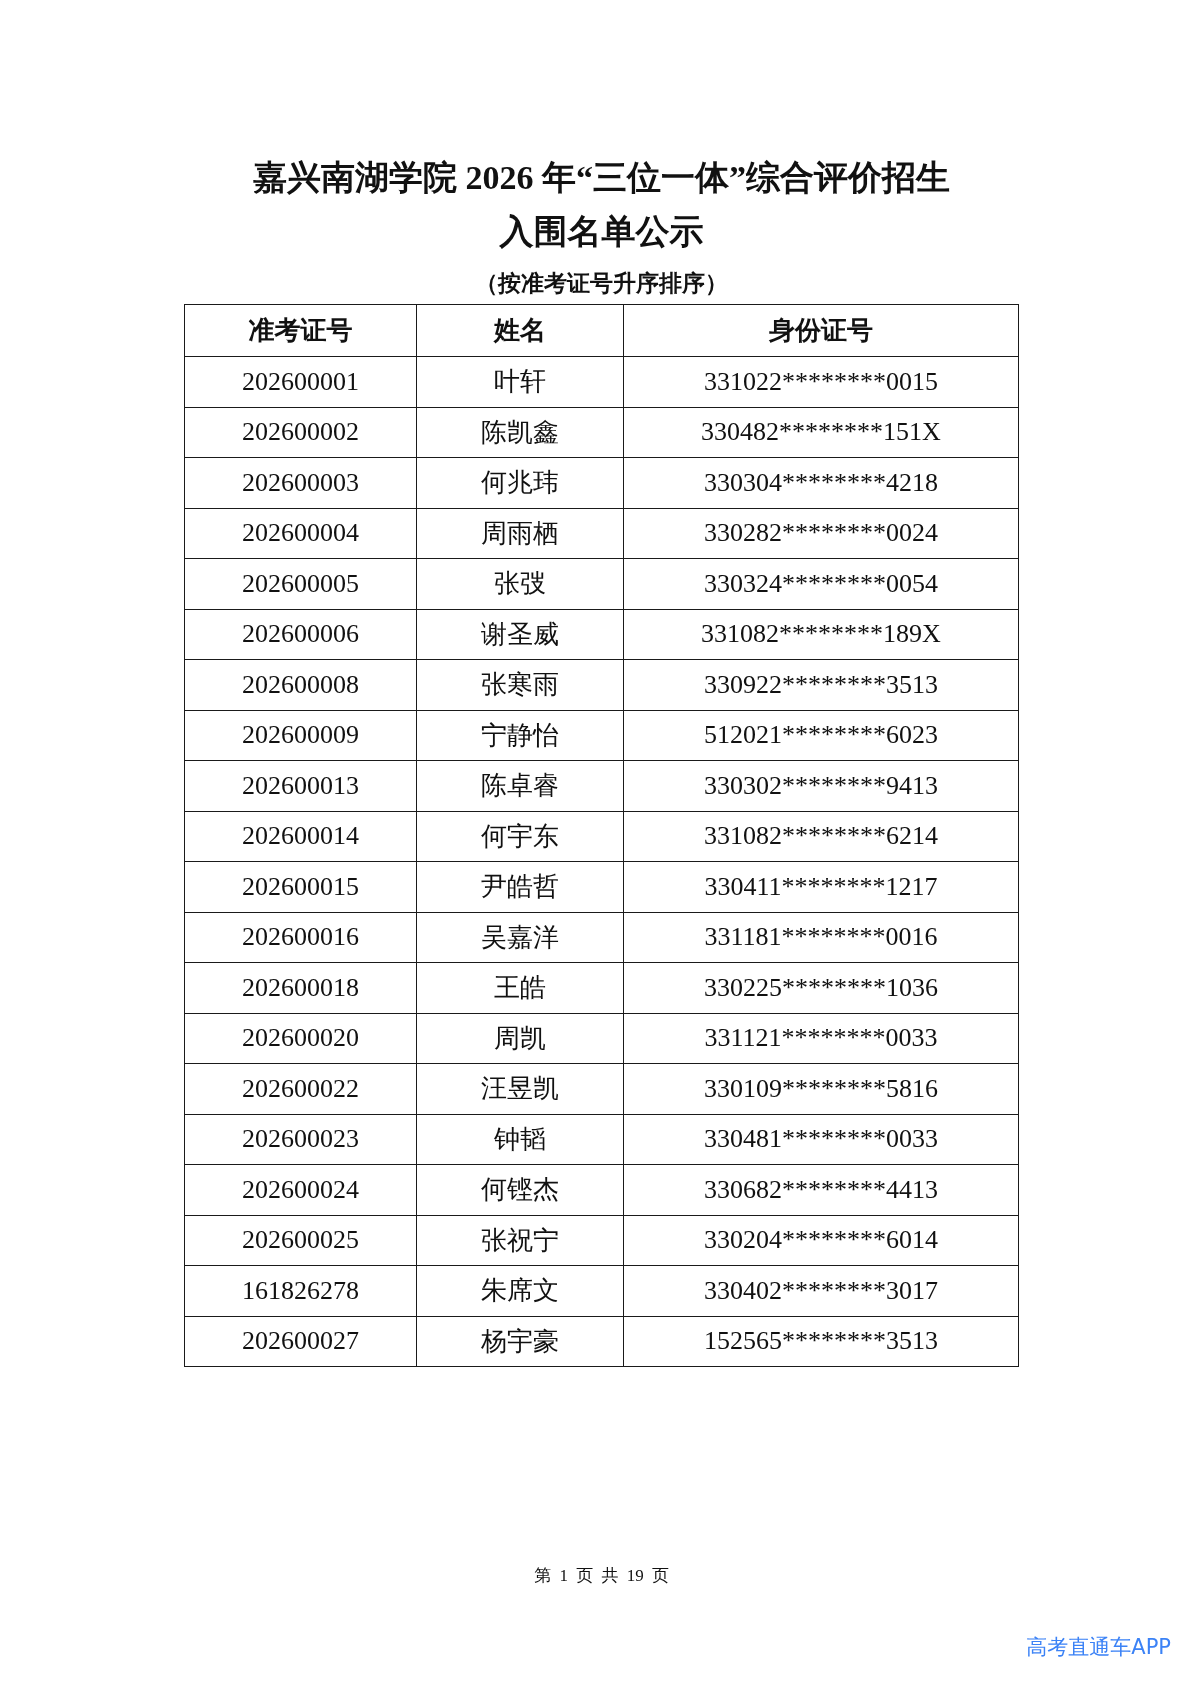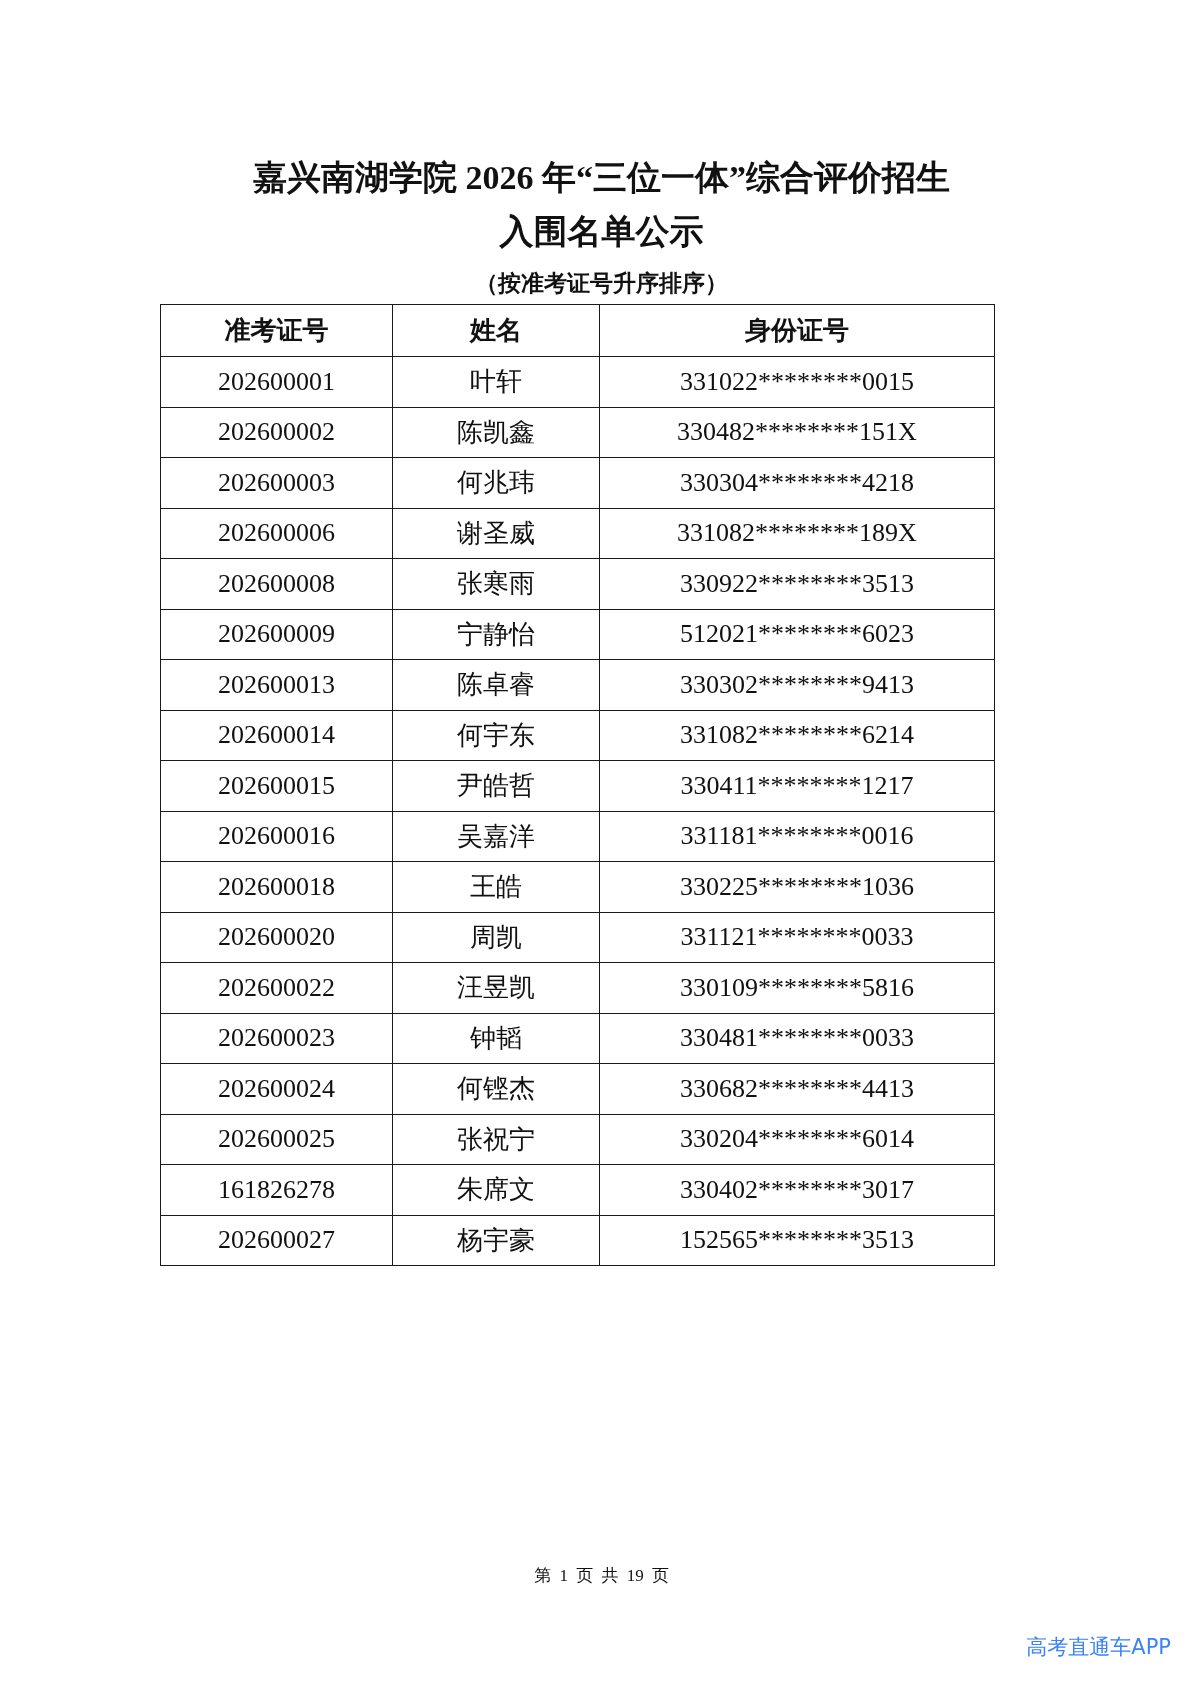--- a/index.html
+++ b/index.html
@@ -44,21 +44,21 @@
       width: 1191px;
       top: 268px;
       text-align: center;
       font-size: 23px;
       font-weight: bold;
       line-height: 32px;
       transform: translateX(6px);
     }
     table.roster {
       position: absolute;
-      left: 160px;
+      left: 184px;
       top: 304px;
       width: 834px;
       border-collapse: collapse;
       table-layout: fixed;
     }
     table.roster th, table.roster td {
       border: 1.5px solid #1a1a1a;
       text-align: center;
       padding: 0;
       height: 49.5px;
@@ -134,20 +134,30 @@
         <td class="id-cell">202600002</td>
         <td class="name-cell">陈凯鑫</td>
         <td class="id-cell">330482********151X</td>
       </tr>
     <tr>
         <td class="id-cell">202600003</td>
         <td class="name-cell">何兆玮</td>
         <td class="id-cell">330304********4218</td>
       </tr>
     <tr>
+        <td class="id-cell">202600004</td>
+        <td class="name-cell">周雨栖</td>
+        <td class="id-cell">330282********0024</td>
+      </tr>
+    <tr>
+        <td class="id-cell">202600005</td>
+        <td class="name-cell">张弢</td>
+        <td class="id-cell">330324********0054</td>
+      </tr>
+    <tr>
         <td class="id-cell">202600006</td>
         <td class="name-cell">谢圣威</td>
         <td class="id-cell">331082********189X</td>
       </tr>
     <tr>
         <td class="id-cell">202600008</td>
         <td class="name-cell">张寒雨</td>
         <td class="id-cell">330922********3513</td>
       </tr>
     <tr>

